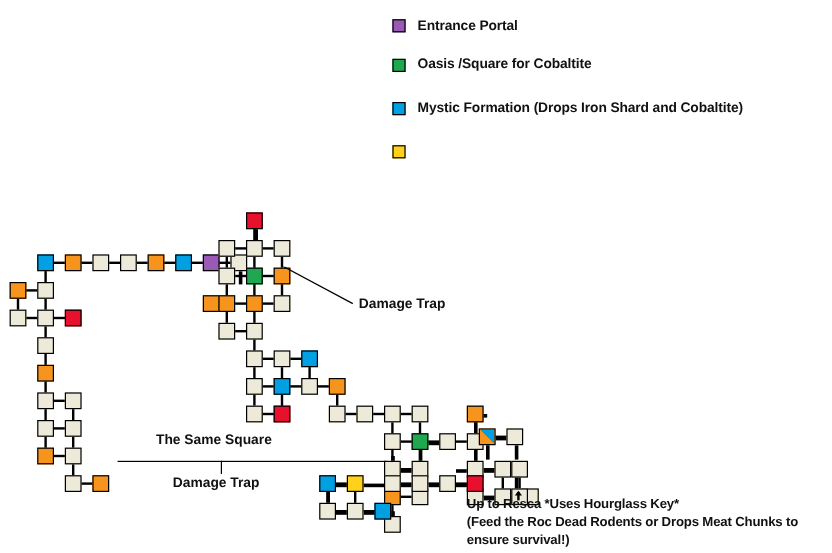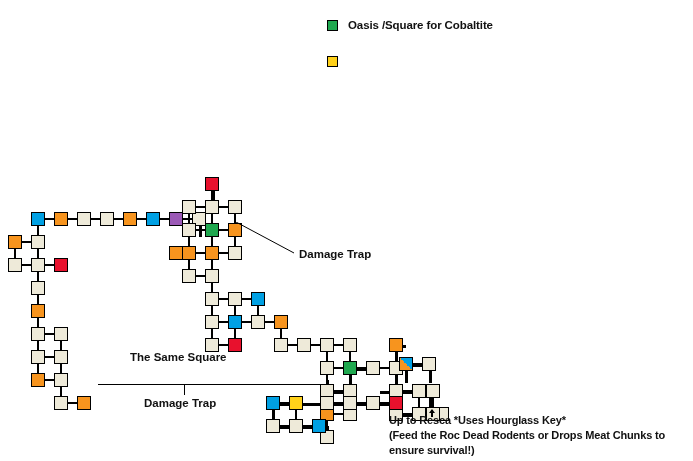--- a/index.html
+++ b/index.html
@@ -126,23 +126,31 @@
     letter-spacing:-0.15px;
   }
 </style>
 </head>
 <body>
 
 <div id="stage">
 
 
   <div id="legend">
+    <div class="legend-row">
+      <span class="legend-swatch" style="background:#9B59B6"></span>
+      <span class="legend-label">Entrance Portal</span>
+    </div>
     <div class="legend-row" style="height:36px">
       <span class="legend-swatch" style="background:#1FA84F"></span>
       <span class="legend-label">Oasis /Square for Cobaltite</span>
+    </div>
+    <div class="legend-row" style="height:36px">
+      <span class="legend-swatch" style="background:#00A0E3"></span>
+      <span class="legend-label">Mystic Formation (Drops Iron Shard and Cobaltite)</span>
     </div>
     <div class="legend-row" style="height:36px">
       <span class="legend-swatch" style="background:#FFD11A"></span>
     </div>
   </div>
 
   <div id="map">
       <div class="link h" style="left: 44px; top: 217.7px; width: 11px;"></div>
       <div class="link v" style="left: 36.7px; top: 225px; height: 11px;"></div>
       <div class="link h" style="left: 67px; top: 217.7px; width: 11px;"></div>
@@ -334,21 +342,21 @@
       <div class="cell" style="left: 289px; top: 419px; background: rgb(238, 234, 217);"></div>
       <div class="cell" style="left: 312px; top: 419px; background: rgb(0, 160, 227);"></div>
       <div class="cell" style="left: 320px; top: 396px; background: rgb(238, 234, 217);"></div>
       <div class="cell" style="left: 343px; top: 396px; background: rgb(238, 234, 217);"></div>
       <div class="cell" style="left: 366px; top: 396px; background: rgb(238, 234, 217);"></div>
       <div class="cell" style="left: 389px; top: 396px; background: rgb(232, 17, 45);"></div>
     </div>
 
   <div class="anno" style="left:299px;top:248px;">Damage Trap</div>
 
-  <div class="anno" style="left:130px;top:351px;">The Same Square</div>
+  <div class="anno" style="left:130px;top:361px;">The Same Square</div>
 
   <div class="anno" style="left:144px;top:397px;">Damage Trap</div>
 
   <div class="leader h" style="left:98px;top:384px;width:224px;"></div>
   <div class="leader v" style="left:184px;top:384px;height:11px;"></div>
 
   <svg id="leader-diag" viewBox="0 0 60 32">
     <line x1="0" y1="0" x2="58" y2="31" stroke="#000" stroke-width="1"></line>
   </svg>
 

